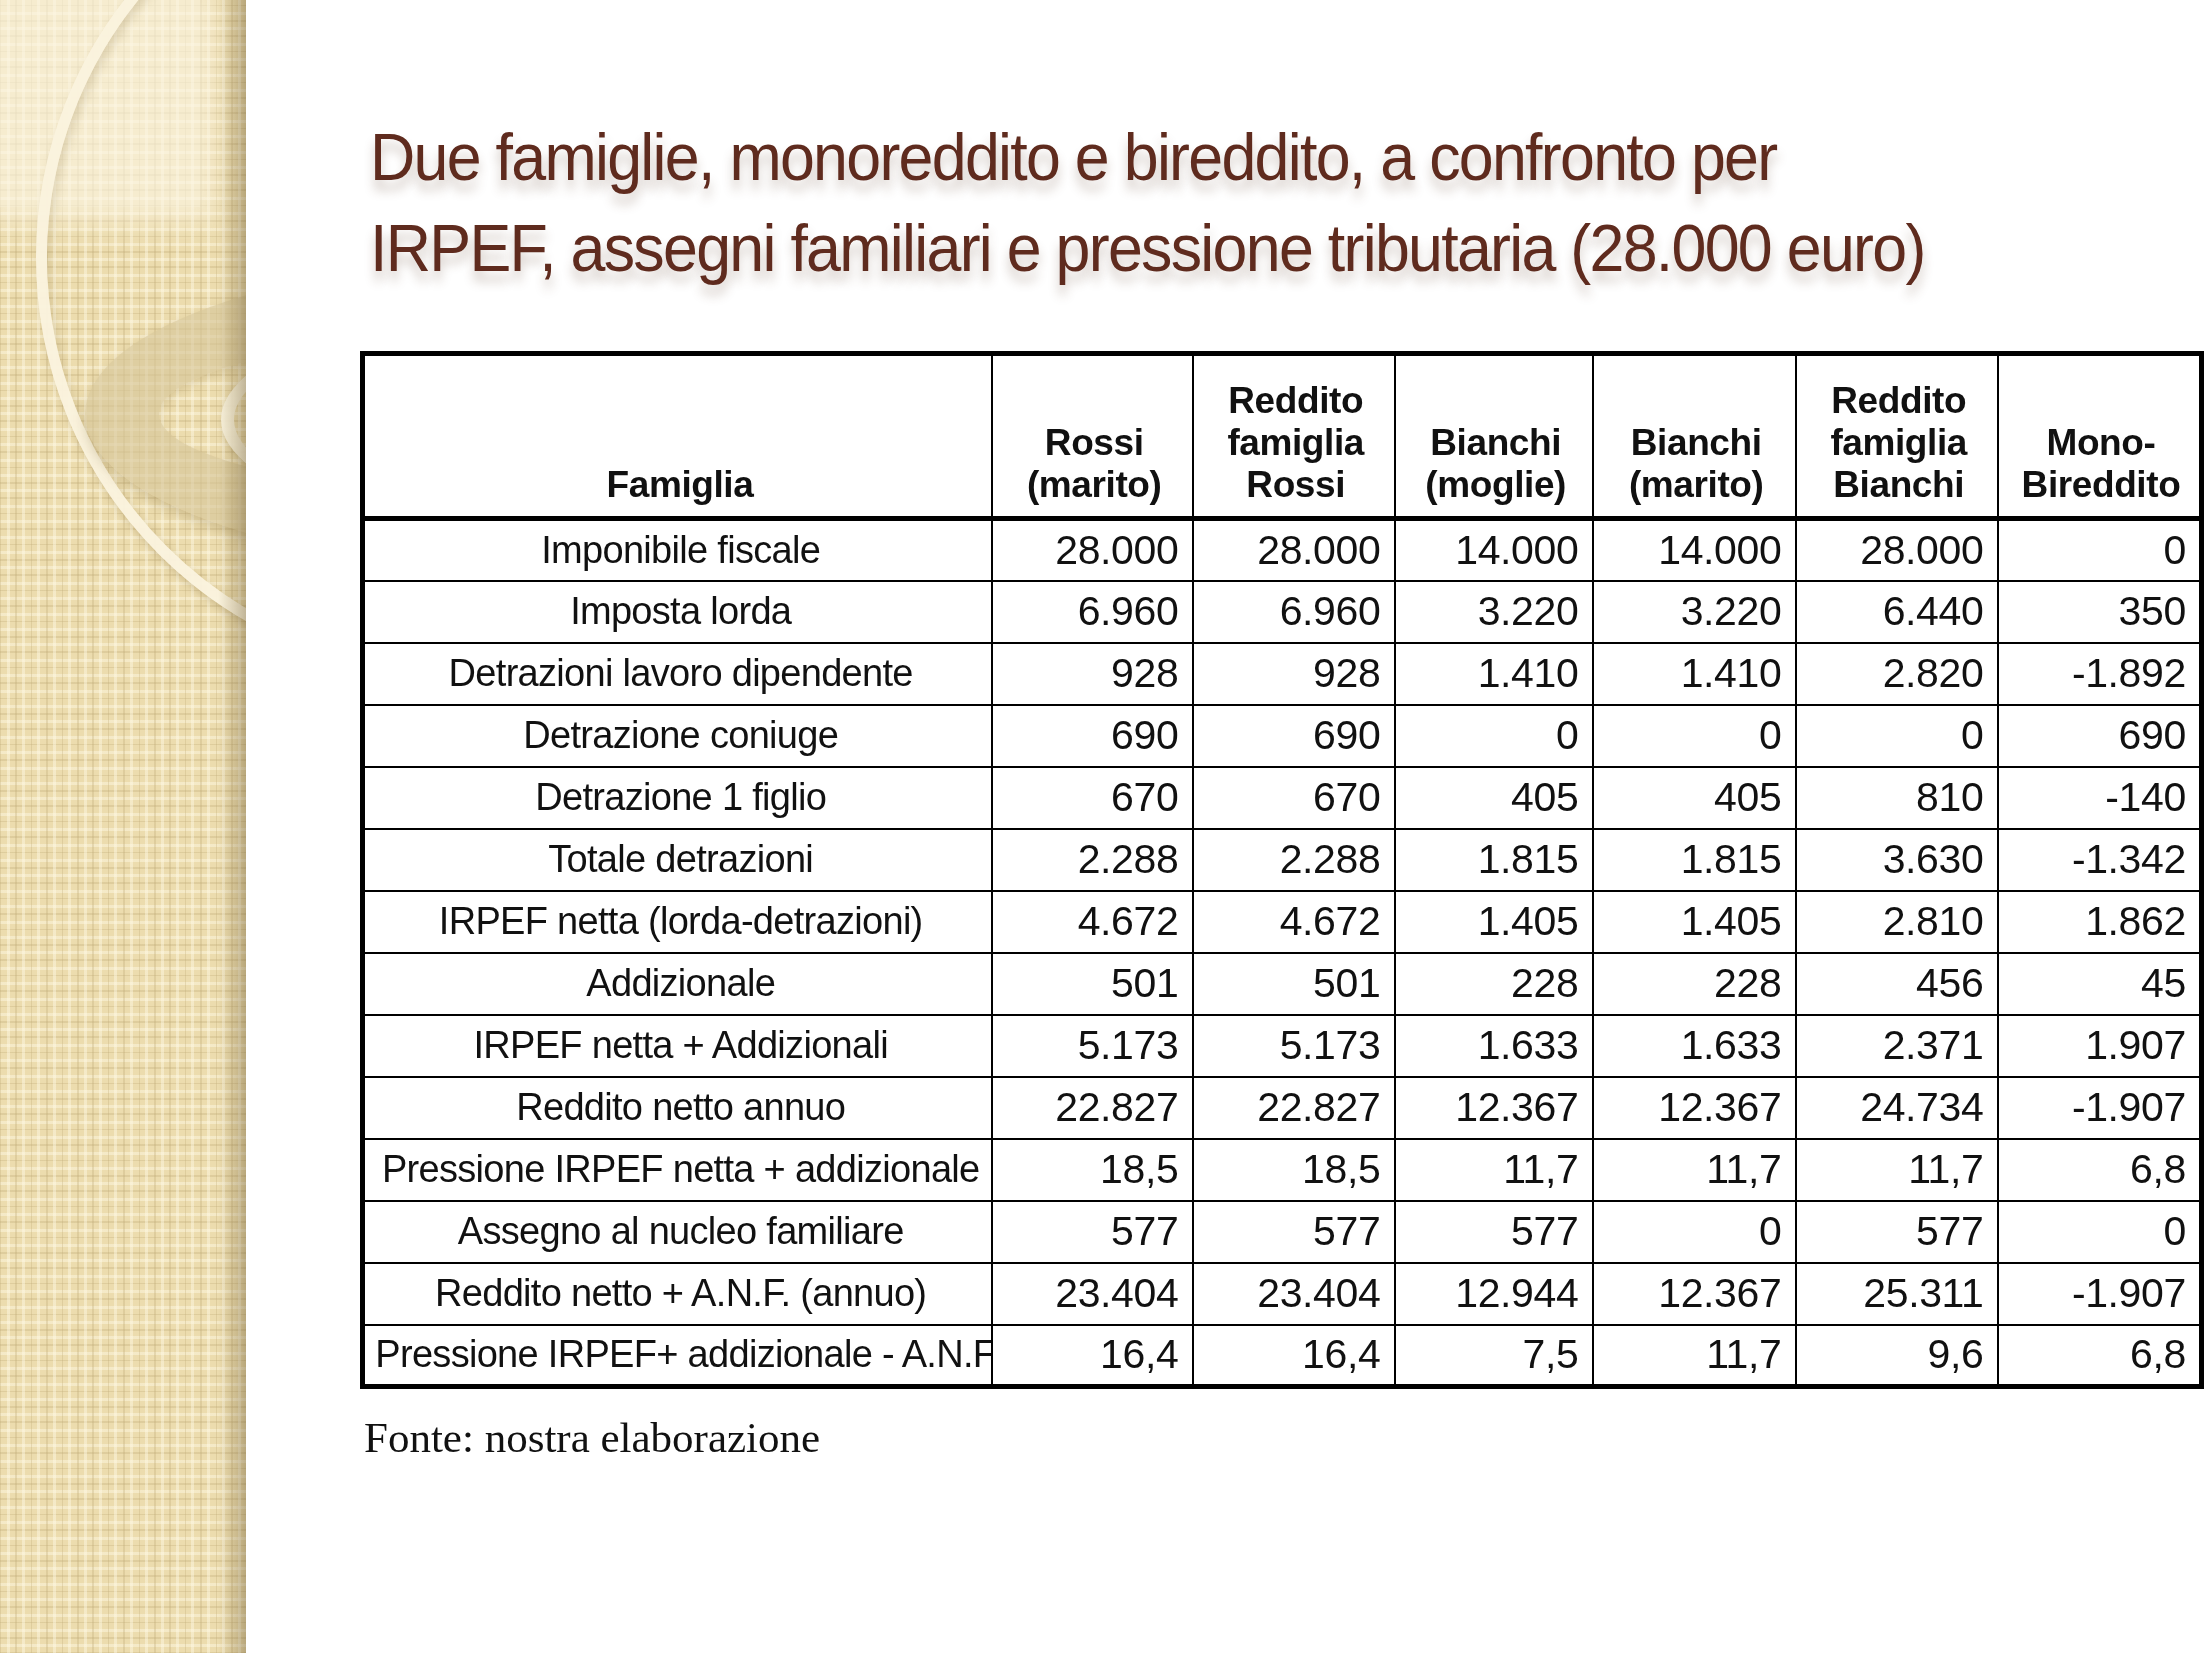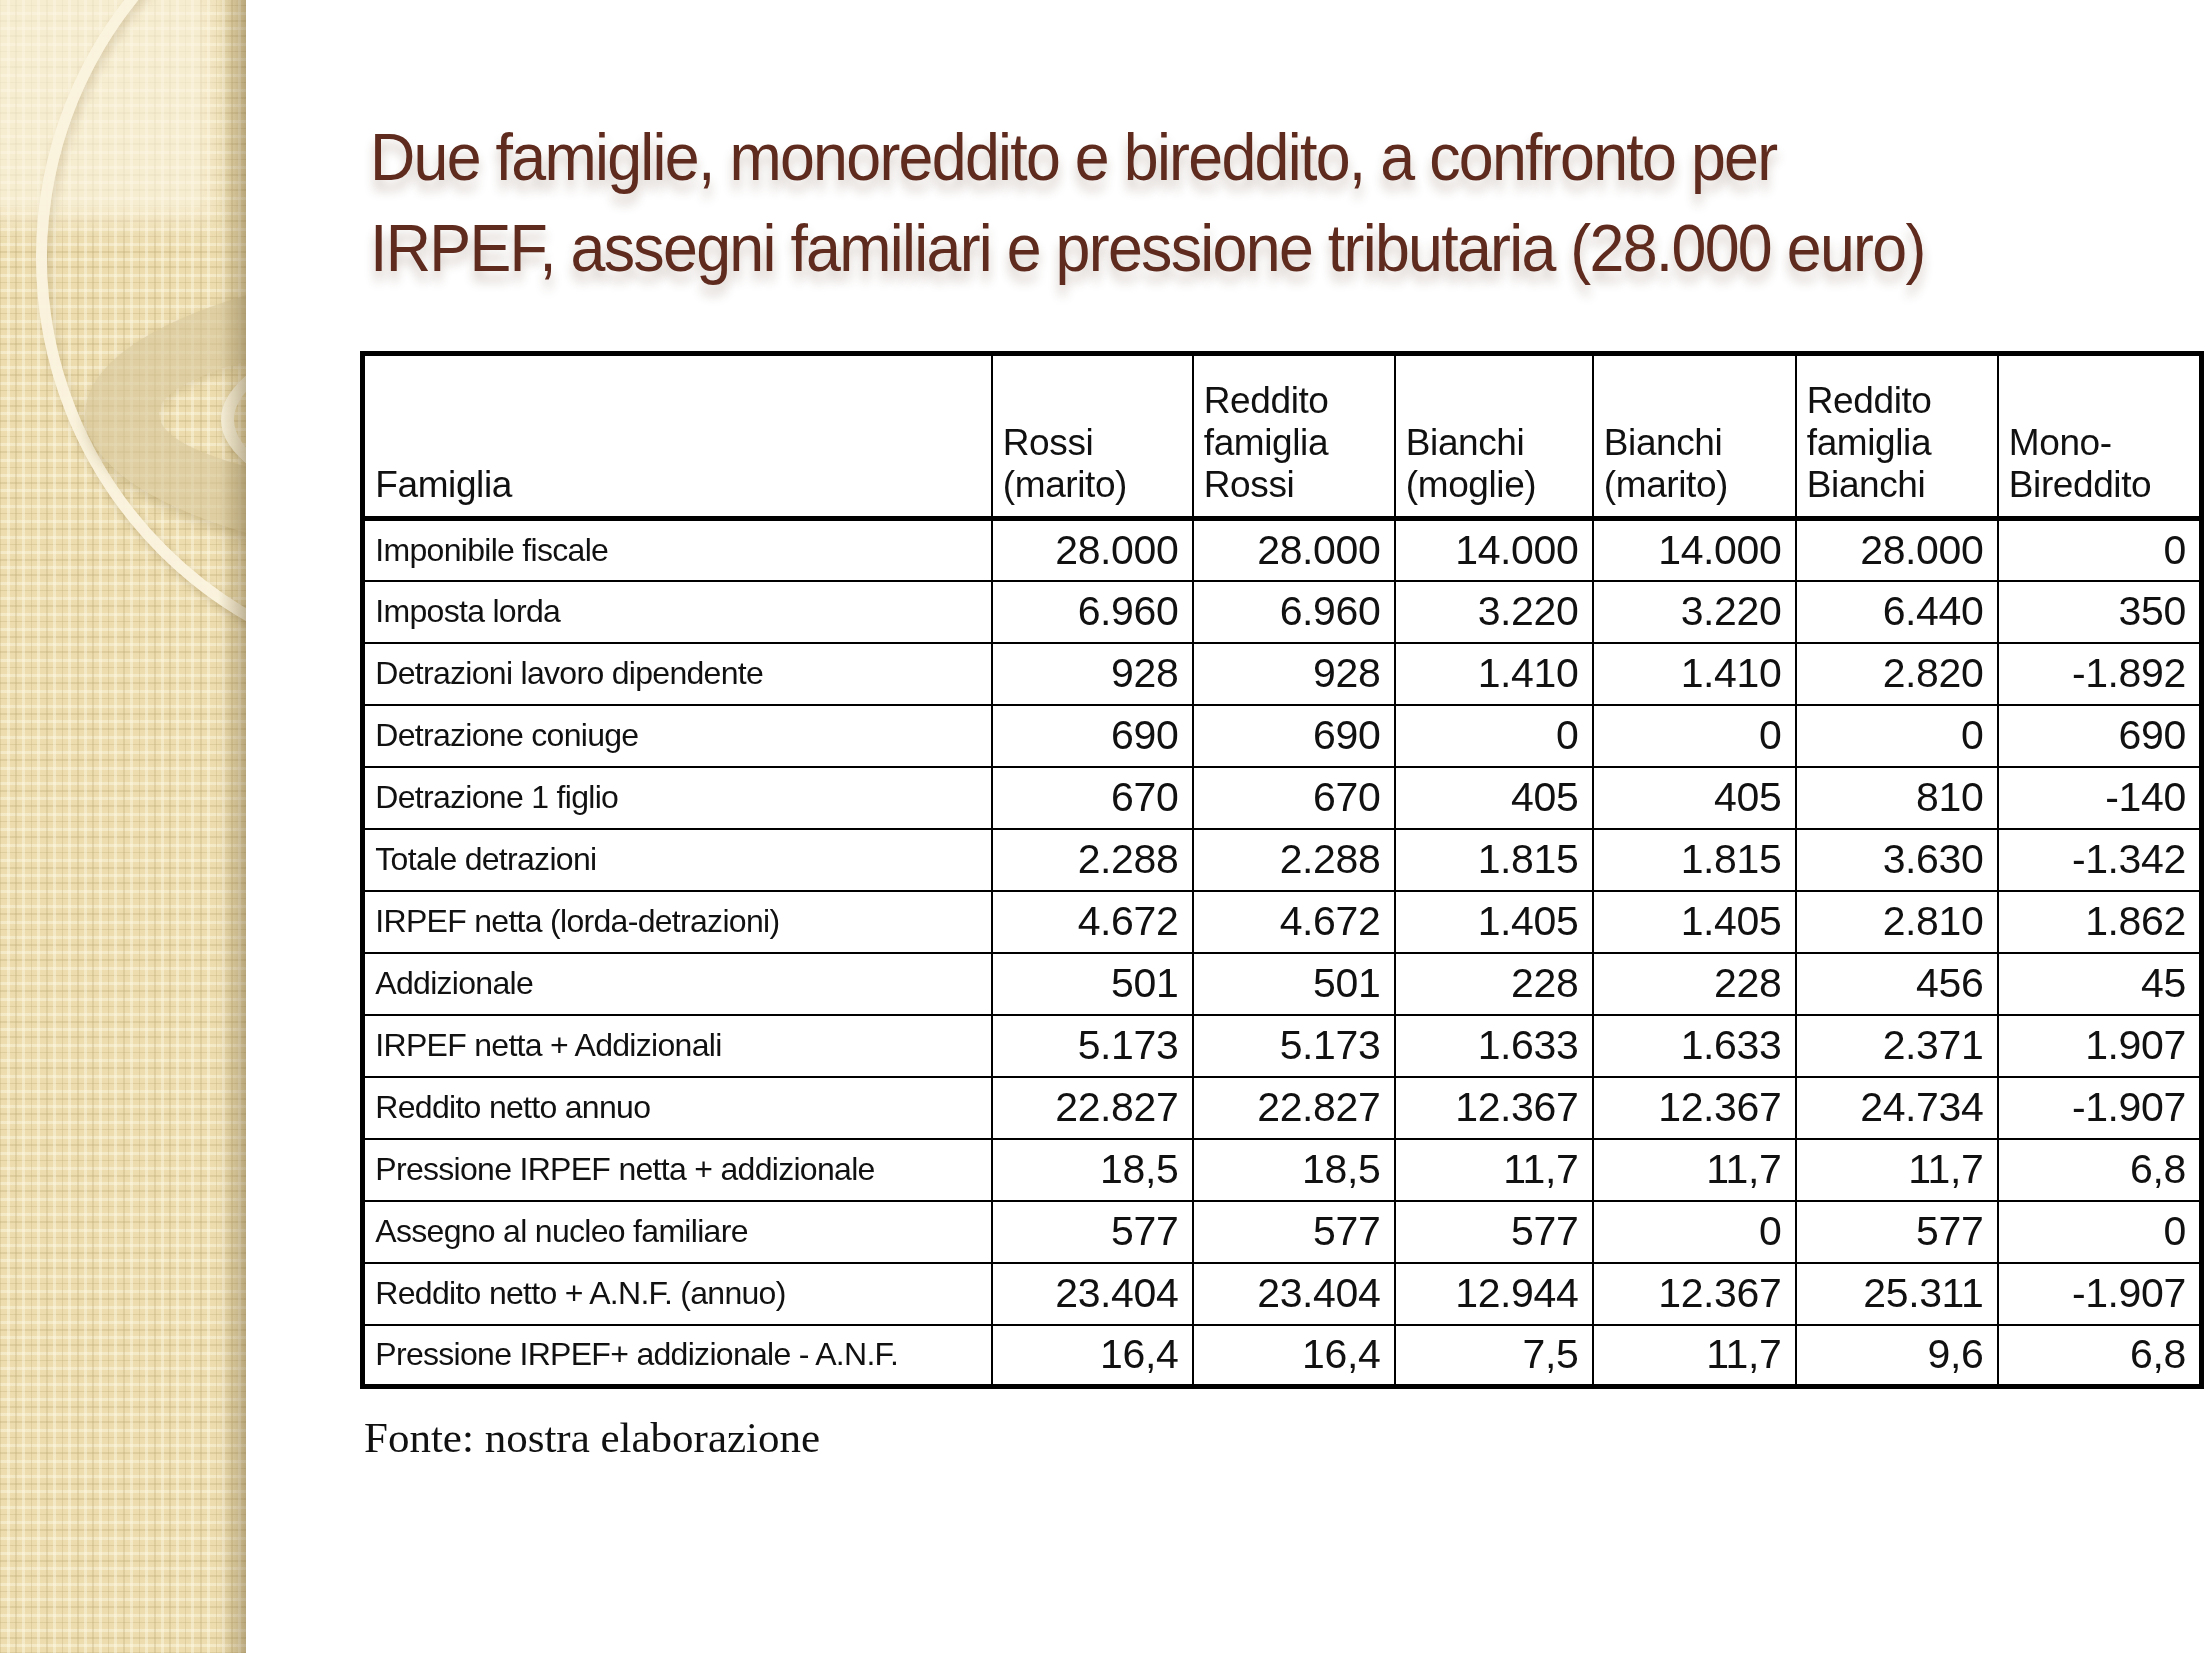--- a/index.html
+++ b/index.html
@@ -78,29 +78,29 @@
     color:#111;
   }
   table.cmp th, table.cmp td {
     border:2.2px solid #000;
     border-top-width:2.9px; border-bottom-width:2.9px;
     overflow:hidden;
   }
   table.cmp thead tr { height:165px; }
   table.cmp thead th {
     border-bottom-width:5.9px;
-    vertical-align:bottom; text-align:left;
-    font-weight:400; font-size:37px; line-height:42px;
+    vertical-align:bottom; text-align:center;
+    font-weight:700; font-size:37px; line-height:42px;
     letter-spacing:-0.4px;
     padding:5.9px 5.9px 10.3px 10.3px;
   }
   table.cmp tbody tr { height:62px; }
   td.lbl {
-    font-size:32px; letter-spacing:-0.7px;
-    text-align:left; vertical-align:middle;
+    font-size:38px; letter-spacing:-0.7px;
+    text-align:center; vertical-align:middle;
     padding:0 4.4px 0 10.3px; white-space:nowrap;
   }
   td.num {
     font-size:41px; letter-spacing:-0.4px;
     text-align:right; vertical-align:middle;
     padding:0 13.2px 0 2.9px; white-space:nowrap;
   }
 
   
   .fonte {

